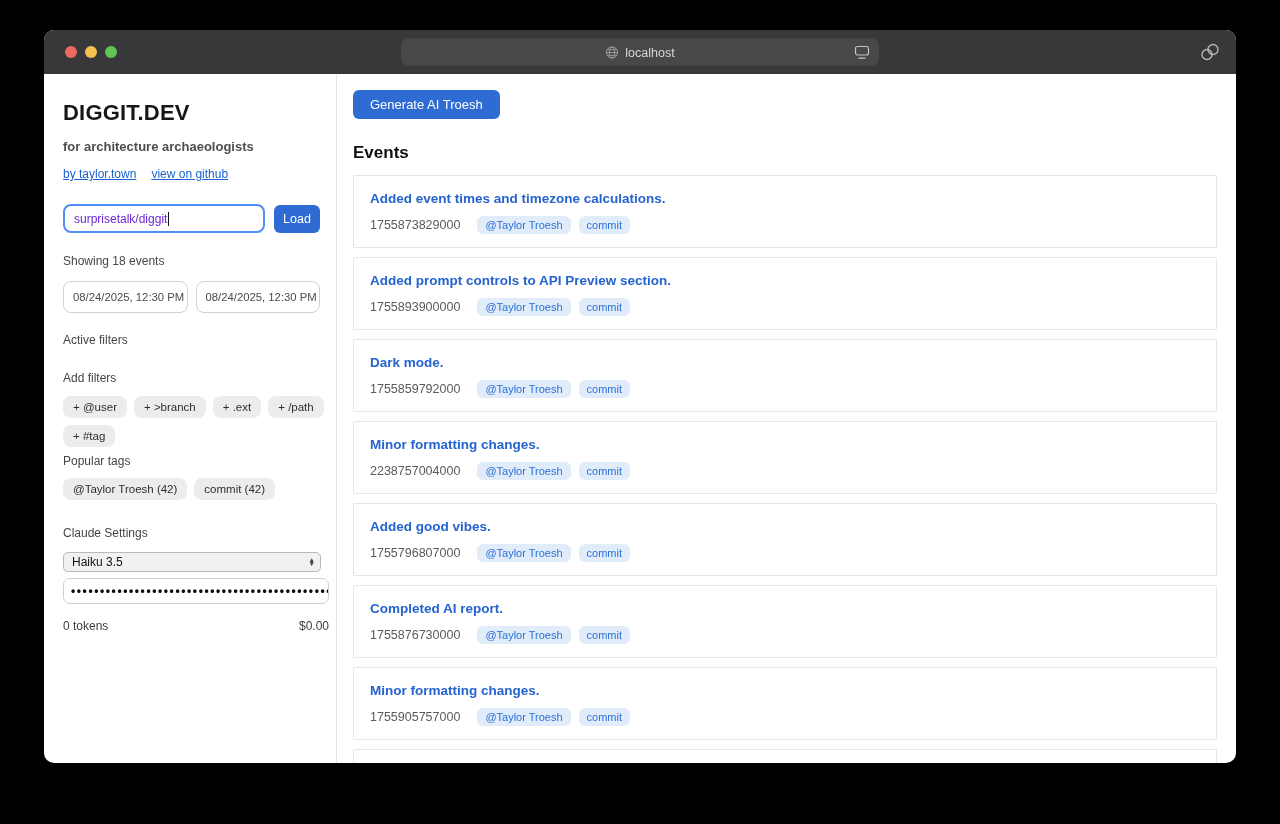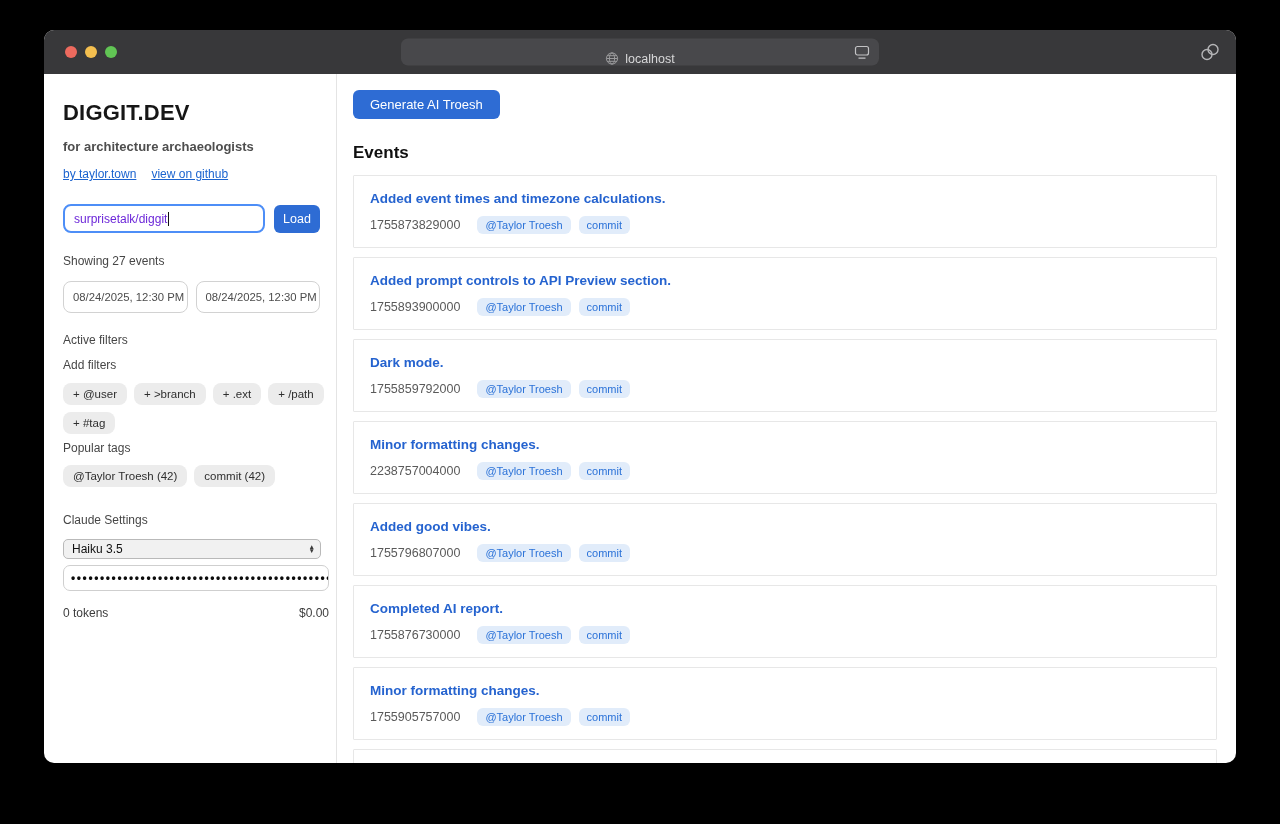--- a/index.html
+++ b/index.html
@@ -7,21 +7,21 @@
 
   .window { position: absolute; left: 44px; top: 30px; width: 1192px; height: 733px; background: #fff; border-radius: 10px; overflow: hidden; }
 
   
   .titlebar { height: 44px; background: #38383a; position: relative; display: flex; align-items: center; }
   .lights { display: flex; gap: 8px; padding-left: 21px; }
   .light { width: 12px; height: 12px; border-radius: 50%; }
   .light.red { background: #ed6a5e; }
   .light.yellow { background: #f4bf4f; }
   .light.green { background: #61c554; }
-  .addressbar { position: absolute; left: 50%; top: 50%; transform: translate(-50%,-50%); width: 478px; height: 27px; background: #48484b; border-radius: 7px; display: flex; align-items: flex-end; justify-content: center; gap: 6px; color: #d8d8d9; font-size: 12.5px; }
+  .addressbar { position: absolute; left: 50%; top: 50%; transform: translate(-50%,-50%); width: 478px; height: 27px; background: #48484b; border-radius: 7px; display: flex; align-items: center; justify-content: center; gap: 6px; color: #d8d8d9; font-size: 12.5px; }
   .addr-reader { position: absolute; right: 9px; top: 50%; transform: translateY(-50%); display: flex; }
   .win-linkicon { position: absolute; right: 15px; top: 50%; transform: translateY(-50%); display: flex; }
 
   
   .content { display: flex; height: 689px; }
   .sidebar { width: 293px; border-right: 1px solid #e4e4e4; padding: 26px 16px 0 19px; flex-shrink: 0; }
   .main { flex: 1; padding: 16px 19px 0 16px; overflow: hidden; }
 
   
   .app-title { font-size: 22px; font-weight: bold; color: #161616; letter-spacing: 0.2px; }
@@ -111,29 +111,29 @@
 
       <div class="repo-row">
         <div class="repo-input">
           <span>surprisetalk/diggit</span>
             <span class="caret"></span>
         </div>
         <button class="btn-blue load-btn">Load</button>
       </div>
 
 
-      <div class="side-label" style="margin-top:21px;">Showing 27 events</div>
+      <div class="side-label" style="margin-top:21px;">Showing 18 events</div>
 
       <div class="dates">
         <div class="date-input">08/24/2025, 12:30 PM</div>
         <div class="date-input">08/24/2025, 12:30 PM</div>
       </div>
 
       <div class="side-label">Active filters</div>
-      <div class="side-label" style="margin-top:11px;">Add filters</div>
+      <div class="side-label" style="margin-top:24px;">Add filters</div>
 
       <div class="chips">
         <button class="chip">+ @user</button>
         <button class="chip">+ &gt;branch</button>
         <button class="chip">+ .ext</button>
         <button class="chip">+ /path</button>
         <button class="chip">+ #tag</button>
       </div>
 
       <div class="side-label" style="margin-top:7px;">Popular tags</div>

